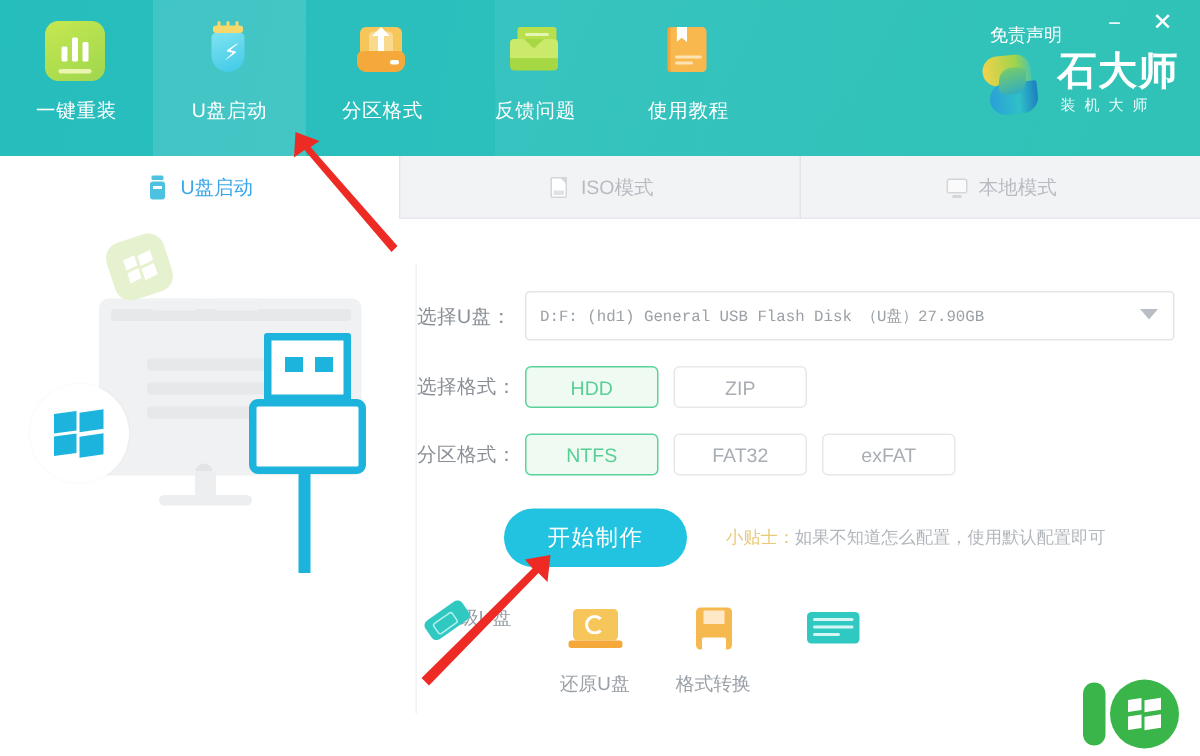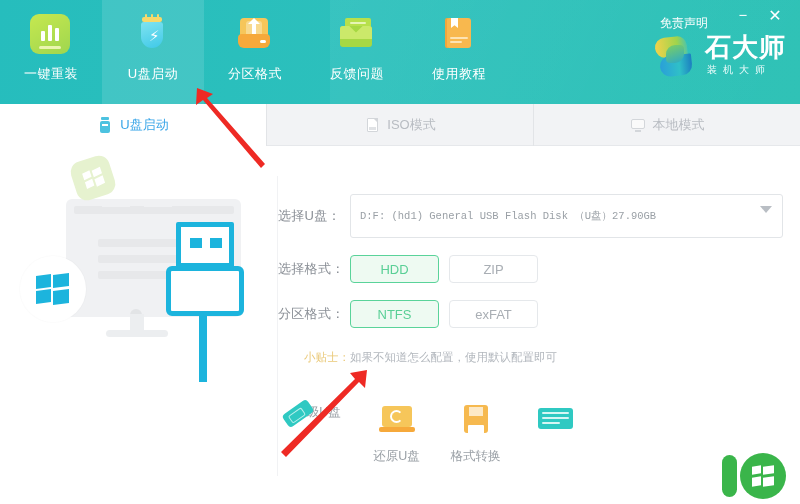--- a/index.html
+++ b/index.html
@@ -293,21 +293,21 @@
   .vdiv { position: absolute; top: 30px; left: 277px; width: 1px; height: 300px; background: #f1f2f4; }
 
   
   .form { position: absolute; top: 48px; left: 278px; width: 512px; }
   .form-row { display: flex; align-items: center; margin-bottom: 17px; }
   .form-label {
     width: 72px; font-size: 13px; color: #8a8f96;
     text-align: left; flex: none; letter-spacing: 0.3px;
   }
   .select-wrap {
-    width: 433px; height: 44px;
+    width: 433px; height: 33px;
     border: 1px solid #e2e5e8; border-radius: 3px;
     background: #fff; position: relative;
     display: flex; align-items: center;
     cursor: pointer;
   }
   .select-value {
     font-family: "Liberation Mono", "DejaVu Sans Mono", monospace;
     font-size: 10.5px; color: #9aa0a6;
     padding-left: 9px; white-space: nowrap; overflow: hidden;
   }
@@ -577,24 +577,26 @@
 
       <div class="form-row">
         <div class="form-label">选择格式：</div>
         <div class="opt sel">HDD</div>
         <div class="opt">ZIP</div>
       </div>
 
       <div class="form-row">
         <div class="form-label">分区格式：</div>
         <div class="opt sel">NTFS</div>
+        <div class="opt">FAT32</div>
         <div class="opt">exFAT</div>
       </div>
 
       <div class="action-row">
+        <div class="start-btn">开始制作</div>
         <div class="tip">
           <b>小贴士：</b><span>如果不知道怎么配置，使用默认配置即可</span>
         </div>
       </div>
     </div>
 
     <div class="tools">
       <div class="tool">
         <div class="tool-ic ti-up"></div>
         <div class="tool-label">升级U盘</div>

